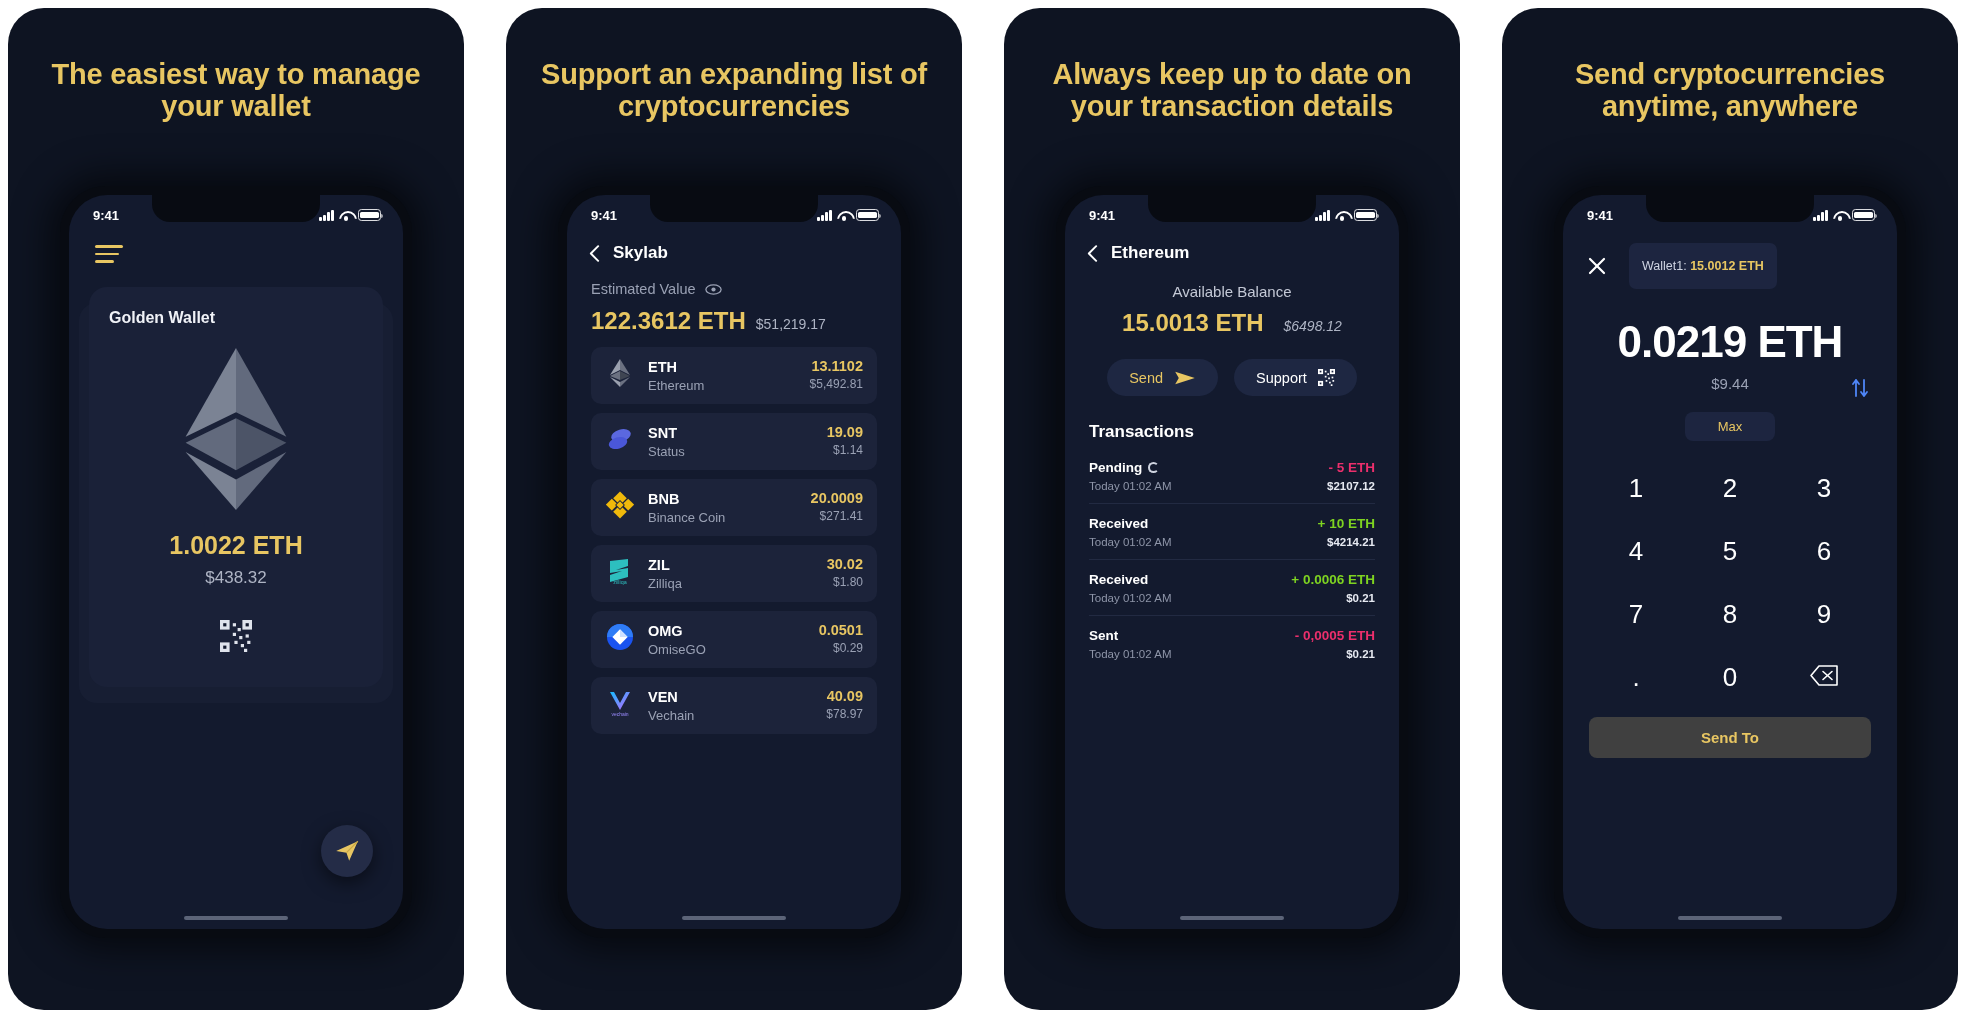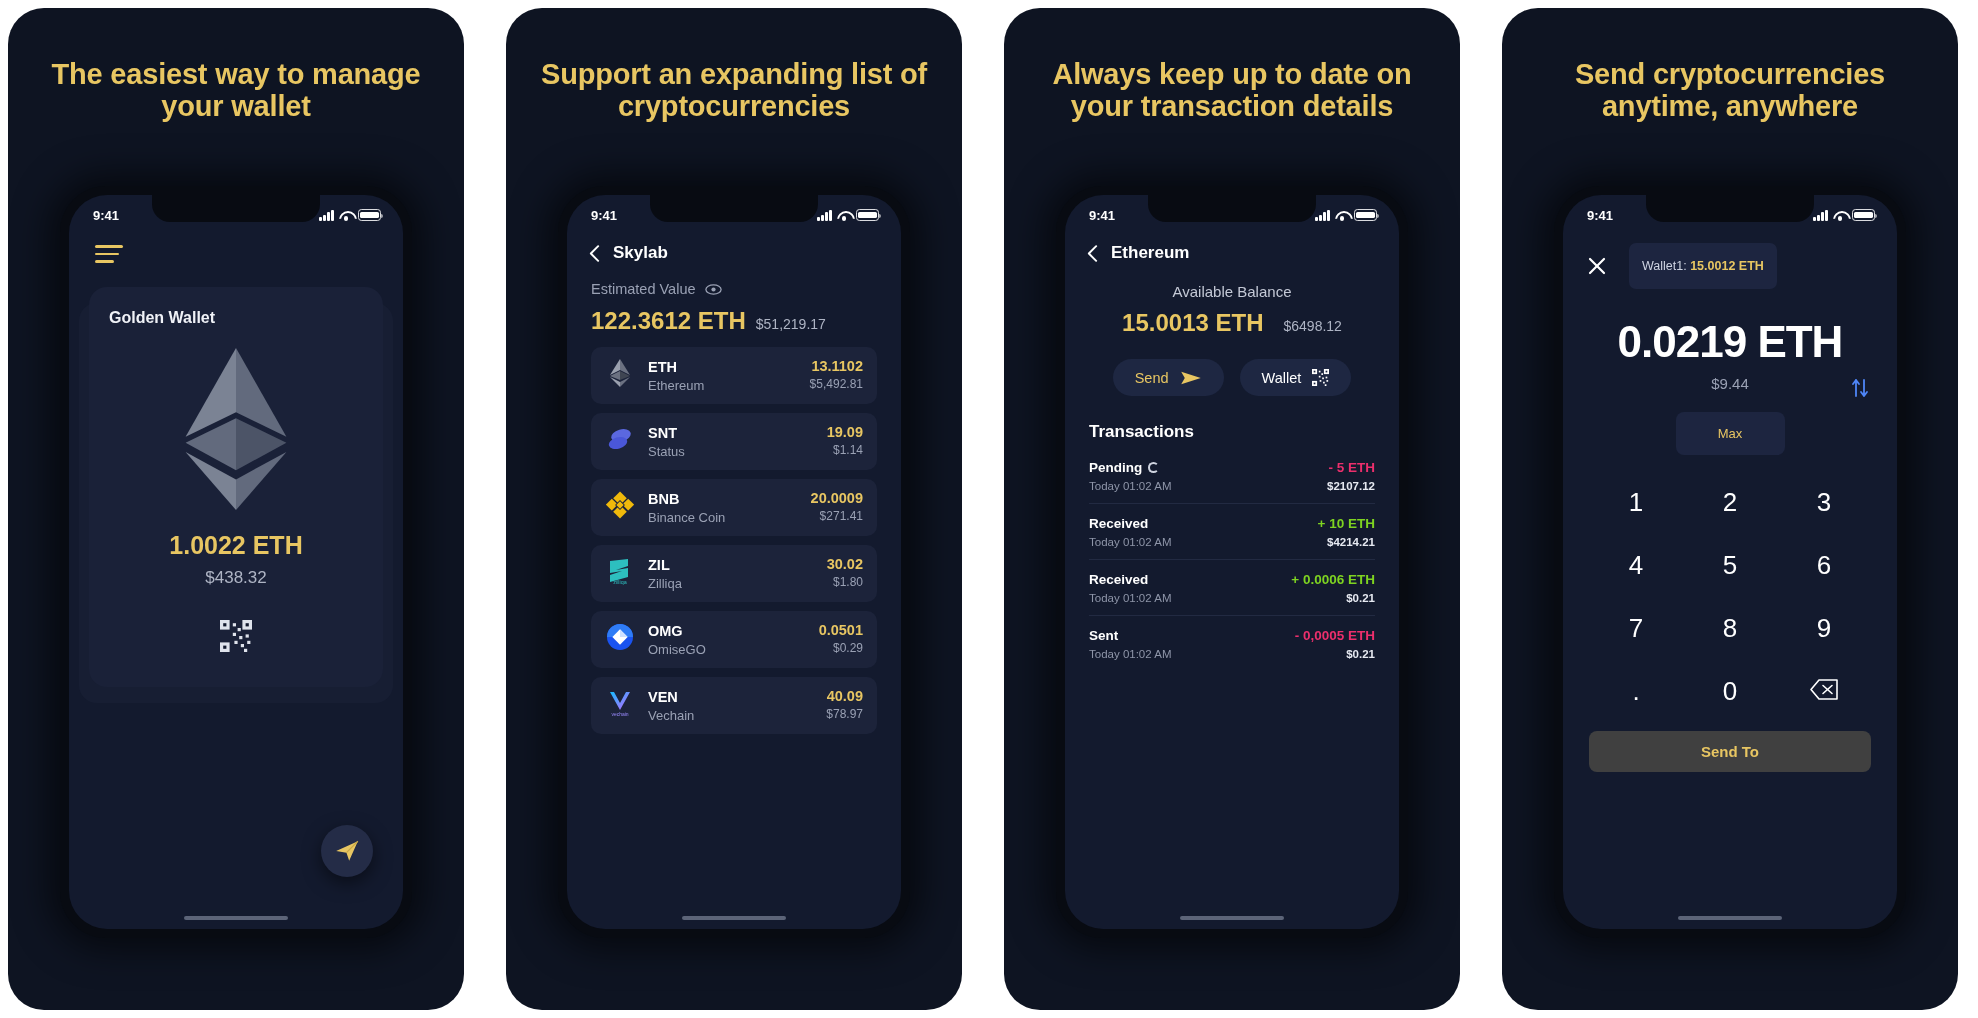--- a/index.html
+++ b/index.html
@@ -156,21 +156,21 @@
   .coin-sym { color:#fff; font-size: 14.5px; font-weight: bold; }
   .coin-full { color:#9aa1b4; font-size: 13px; margin-top: 2px; }
   .coin-amts { text-align: right; }
   .coin-amt { color:#e8c662; font-size: 14.5px; font-weight: bold; }
   .coin-usd { color:#9aa1b4; font-size: 12px; margin-top: 3px; }
 
   
   .avail-label { color:#c4c9d6; font-size: 15px; text-align:center; margin-top: 20px; }
   .avail-row { display:flex; align-items:baseline; justify-content:center; gap:20px; margin-top: 9px; }
   .avail-eth { color:#e8c662; font-size: 24px; font-weight:bold; }
-  .avail-usd { color:#aeb4c4; font-size: 14px; }
+  .avail-usd { color:#aeb4c4; font-size: 14px; font-style: italic; }
   .sr-actions { display:flex; gap: 16px; justify-content:center; margin-top: 22px; }
   .sr-btn {
     background: #1e2742; border-radius: 22px; padding: 10px 22px;
     display:flex; align-items:center; gap: 11px; min-width: 110px; justify-content:center;
   }
   .sr-send-label { color:#e8c662; font-size: 14.5px; }
   .sr-recv-label { color:#ffffff; font-size: 14.5px; }
   .tx-title { color:#fff; font-size: 17px; font-weight:bold; padding: 26px 12px 0 24px; }
   .tx-list { padding: 6px 24px 0 24px; }
   .tx-row { padding: 12px 0 11px; border-bottom: 1px solid #222a42; }
@@ -187,22 +187,22 @@
   .close-x { width: 20px; height: 20px; }
   .wallet-pill {
     background: #1d2540; border-radius: 7px; padding: 16px 13px;
     color: #cfd4e2; font-size: 12.5px;
   }
   .wallet-pill b { color: #e8c662; }
   .send-amount { color:#ffffff; font-size: 44px; font-weight: bold; text-align:center; margin-top: 28px; letter-spacing: -1px; }
   .send-usd { color:#9aa1b4; font-size: 15px; text-align:center; margin-top: 8px; }
   .swap-ico { position:absolute; right: 26px; top: 148px; width: 22px; height: 22px; }
   .max-btn {
-    margin: 20px auto 0; width: 109px; text-align:center;
-    background:#1d2540; border-radius: 8px; padding: 14px 0;
+    margin: 20px auto 0; width: 90px; text-align:center;
+    background:#1d2540; border-radius: 8px; padding: 7px 0;
     color:#e8c662; font-size: 13px;
   }
   .keypad { padding: 16px 26px 0 26px; }
   .keypad-row { display:flex; }
   .key {
     flex: 1 1 0; text-align:center; color:#ffffff;
     font-size: 26px; padding: 16px 0;
   }
   .send-to {
     margin: 8px 26px 0 26px; background:#404040;
@@ -490,21 +490,21 @@
             <span class="avail-usd">$6498.12</span>
           </div>
           <div class="sr-actions">
             <div class="sr-btn">
               <span class="sr-send-label">Send</span>
               <svg width="22" height="16" viewBox="0 0 24 18">
                 <path d="M1 2 L23 9 L1 16 L5 9 Z" fill="#e8c662"></path>
               </svg>
             </div>
             <div class="sr-btn">
-              <span class="sr-recv-label">Wallet</span>
+              <span class="sr-recv-label">Support</span>
               <svg width="17" height="17" viewBox="0 0 20 20">
                 <g fill="#ffffff">
                   <rect x="0" y="0" width="6" height="6"></rect>
                     <rect x="14" y="0" width="6" height="6"></rect>
                   <rect x="0" y="14" width="6" height="6"></rect>
                   <rect x="8" y="2" width="2" height="2"></rect>
                     <rect x="11" y="5" width="2" height="2"></rect>
                   <rect x="8" y="8" width="2" height="2"></rect>
                     <rect x="12" y="10" width="2" height="2"></rect>
                   <rect x="16" y="9" width="2" height="2"></rect>

